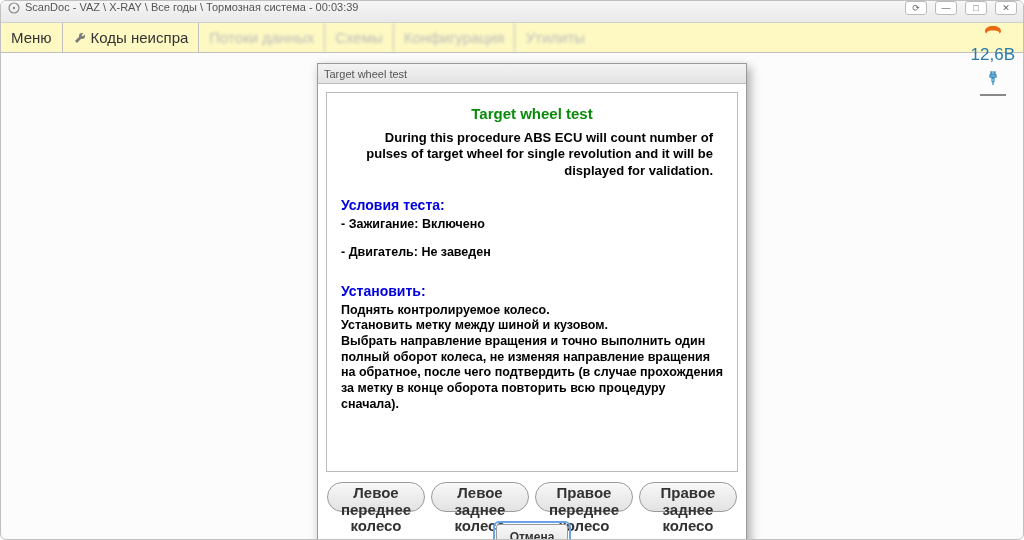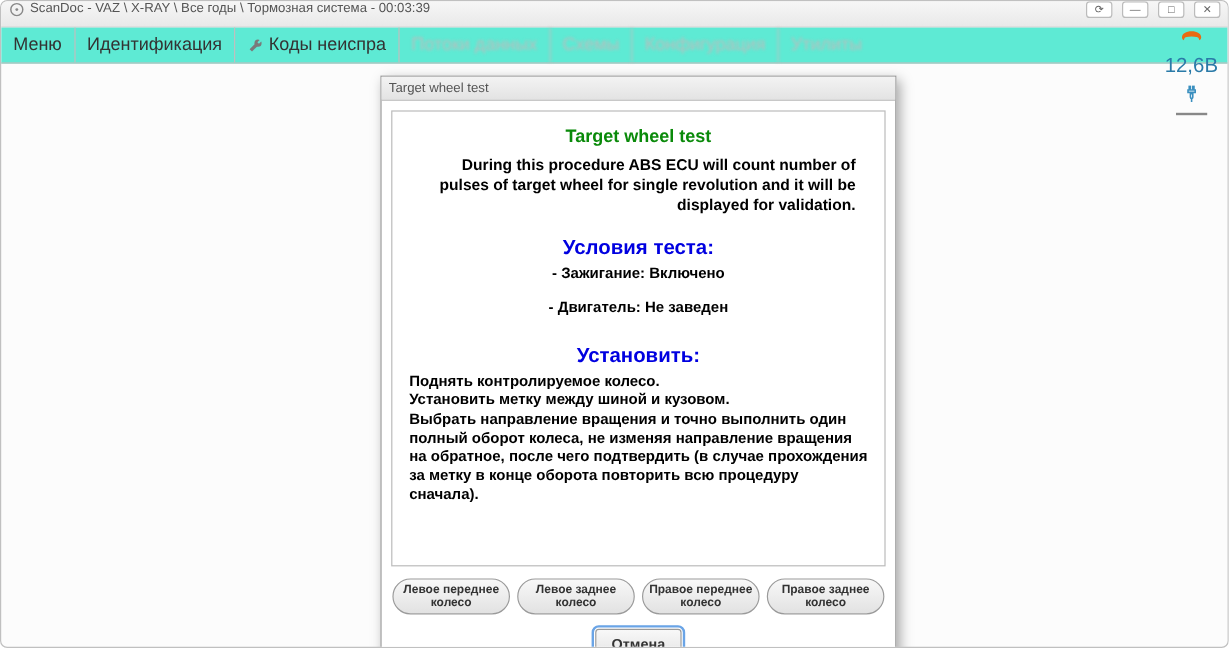--- a/index.html
+++ b/index.html
@@ -39,21 +39,21 @@
     border: 1px solid #bbb; border-radius: 3px;
     background: #fff;
     display: inline-flex; align-items: center; justify-content: center;
     font-size: 9px; color: #666;
   }
   .toolbar {
     height: 30px;
     display: flex;
     align-items: stretch;
     border-bottom: 1px solid #bfbfbf;
-    background: #5eead4;
+    background: #fef9c3;
     font-size: 15px;
     color: #333;
   }
   .toolbar .tb-item {
     display: flex; align-items: center;
     padding: 0 10px;
     border-right: 1px solid #bfbfbf;
     white-space: nowrap;
   }
   .toolbar .tb-item.blurred { color: #bcbcbc; filter: blur(1.5px); }
@@ -117,47 +117,45 @@
   .doc-intro {
     font-weight: bold;
     text-align: right;
     font-size: 13px;
     line-height: 1.25;
     margin: 0 10px 18px 10px;
   }
   .section-head {
     color: #0000e0;
     font-weight: bold;
-    font-size: 17px;
+    font-size: 14px;
     margin: 6px 0 4px 0;
-    text-align: center;
   }
   .cond-line {
     font-weight: bold;
     font-size: 12.5px;
     margin: 4px 0;
-    text-align: center;
   }
   .cond-line.gap { margin-top: 14px; }
   .procedure-text {
     font-weight: bold;
     font-size: 12.5px;
     line-height: 1.25;
     margin-top: 4px;
   }
   .wheel-buttons {
     display: flex;
     justify-content: center;
     gap: 6px;
     margin: 10px 0 12px 0;
   }
   .wheel-buttons button {
     width: 98px;
     height: 30px;
-    font-size: 10px;
+    font-size: 15px;
     font-weight: bold;
     color: #333;
     background: linear-gradient(#f8f8f8,#e2e2e2);
     border: 1px solid #9a9a9a;
     border-radius: 15px;
     line-height: 1.1;
     padding: 2px 4px;
     cursor: pointer;
   }
   .cancel-row { text-align: center; }
@@ -191,21 +189,20 @@
     <div class="win-controls">
       <span class="win-btn">⟳</span>
       <span class="win-btn">—</span>
       <span class="win-btn">□</span>
       <span class="win-btn">✕</span>
     </div>
   </div>
 
   <div class="toolbar">
     <div class="tb-item">Меню</div>
-    <div class="tb-item">Идентификация</div>
     <div class="tb-item">
       <span class="wrench">
         <svg width="14" height="14" viewBox="0 0 14 14">
             <path d="M9 2a3 3 0 0 0-3 3c0 .3.05.6.14.87L2 10l2 2 4.13-4.14c.27.09.56.14.87.14a3 3 0 0 0 3-3c0-.5-.12-.97-.34-1.38L9.8 5.5 8.5 4.2l1.88-1.86A2.98 2.98 0 0 0 9 2z" fill="#7a7a7a"></path>
           </svg>
       </span>
       <span>Коды неиспра</span>
     </div>
     <div class="tb-item blurred">Потоки данных</div>
     <div class="tb-item blurred">Схемы</div>

